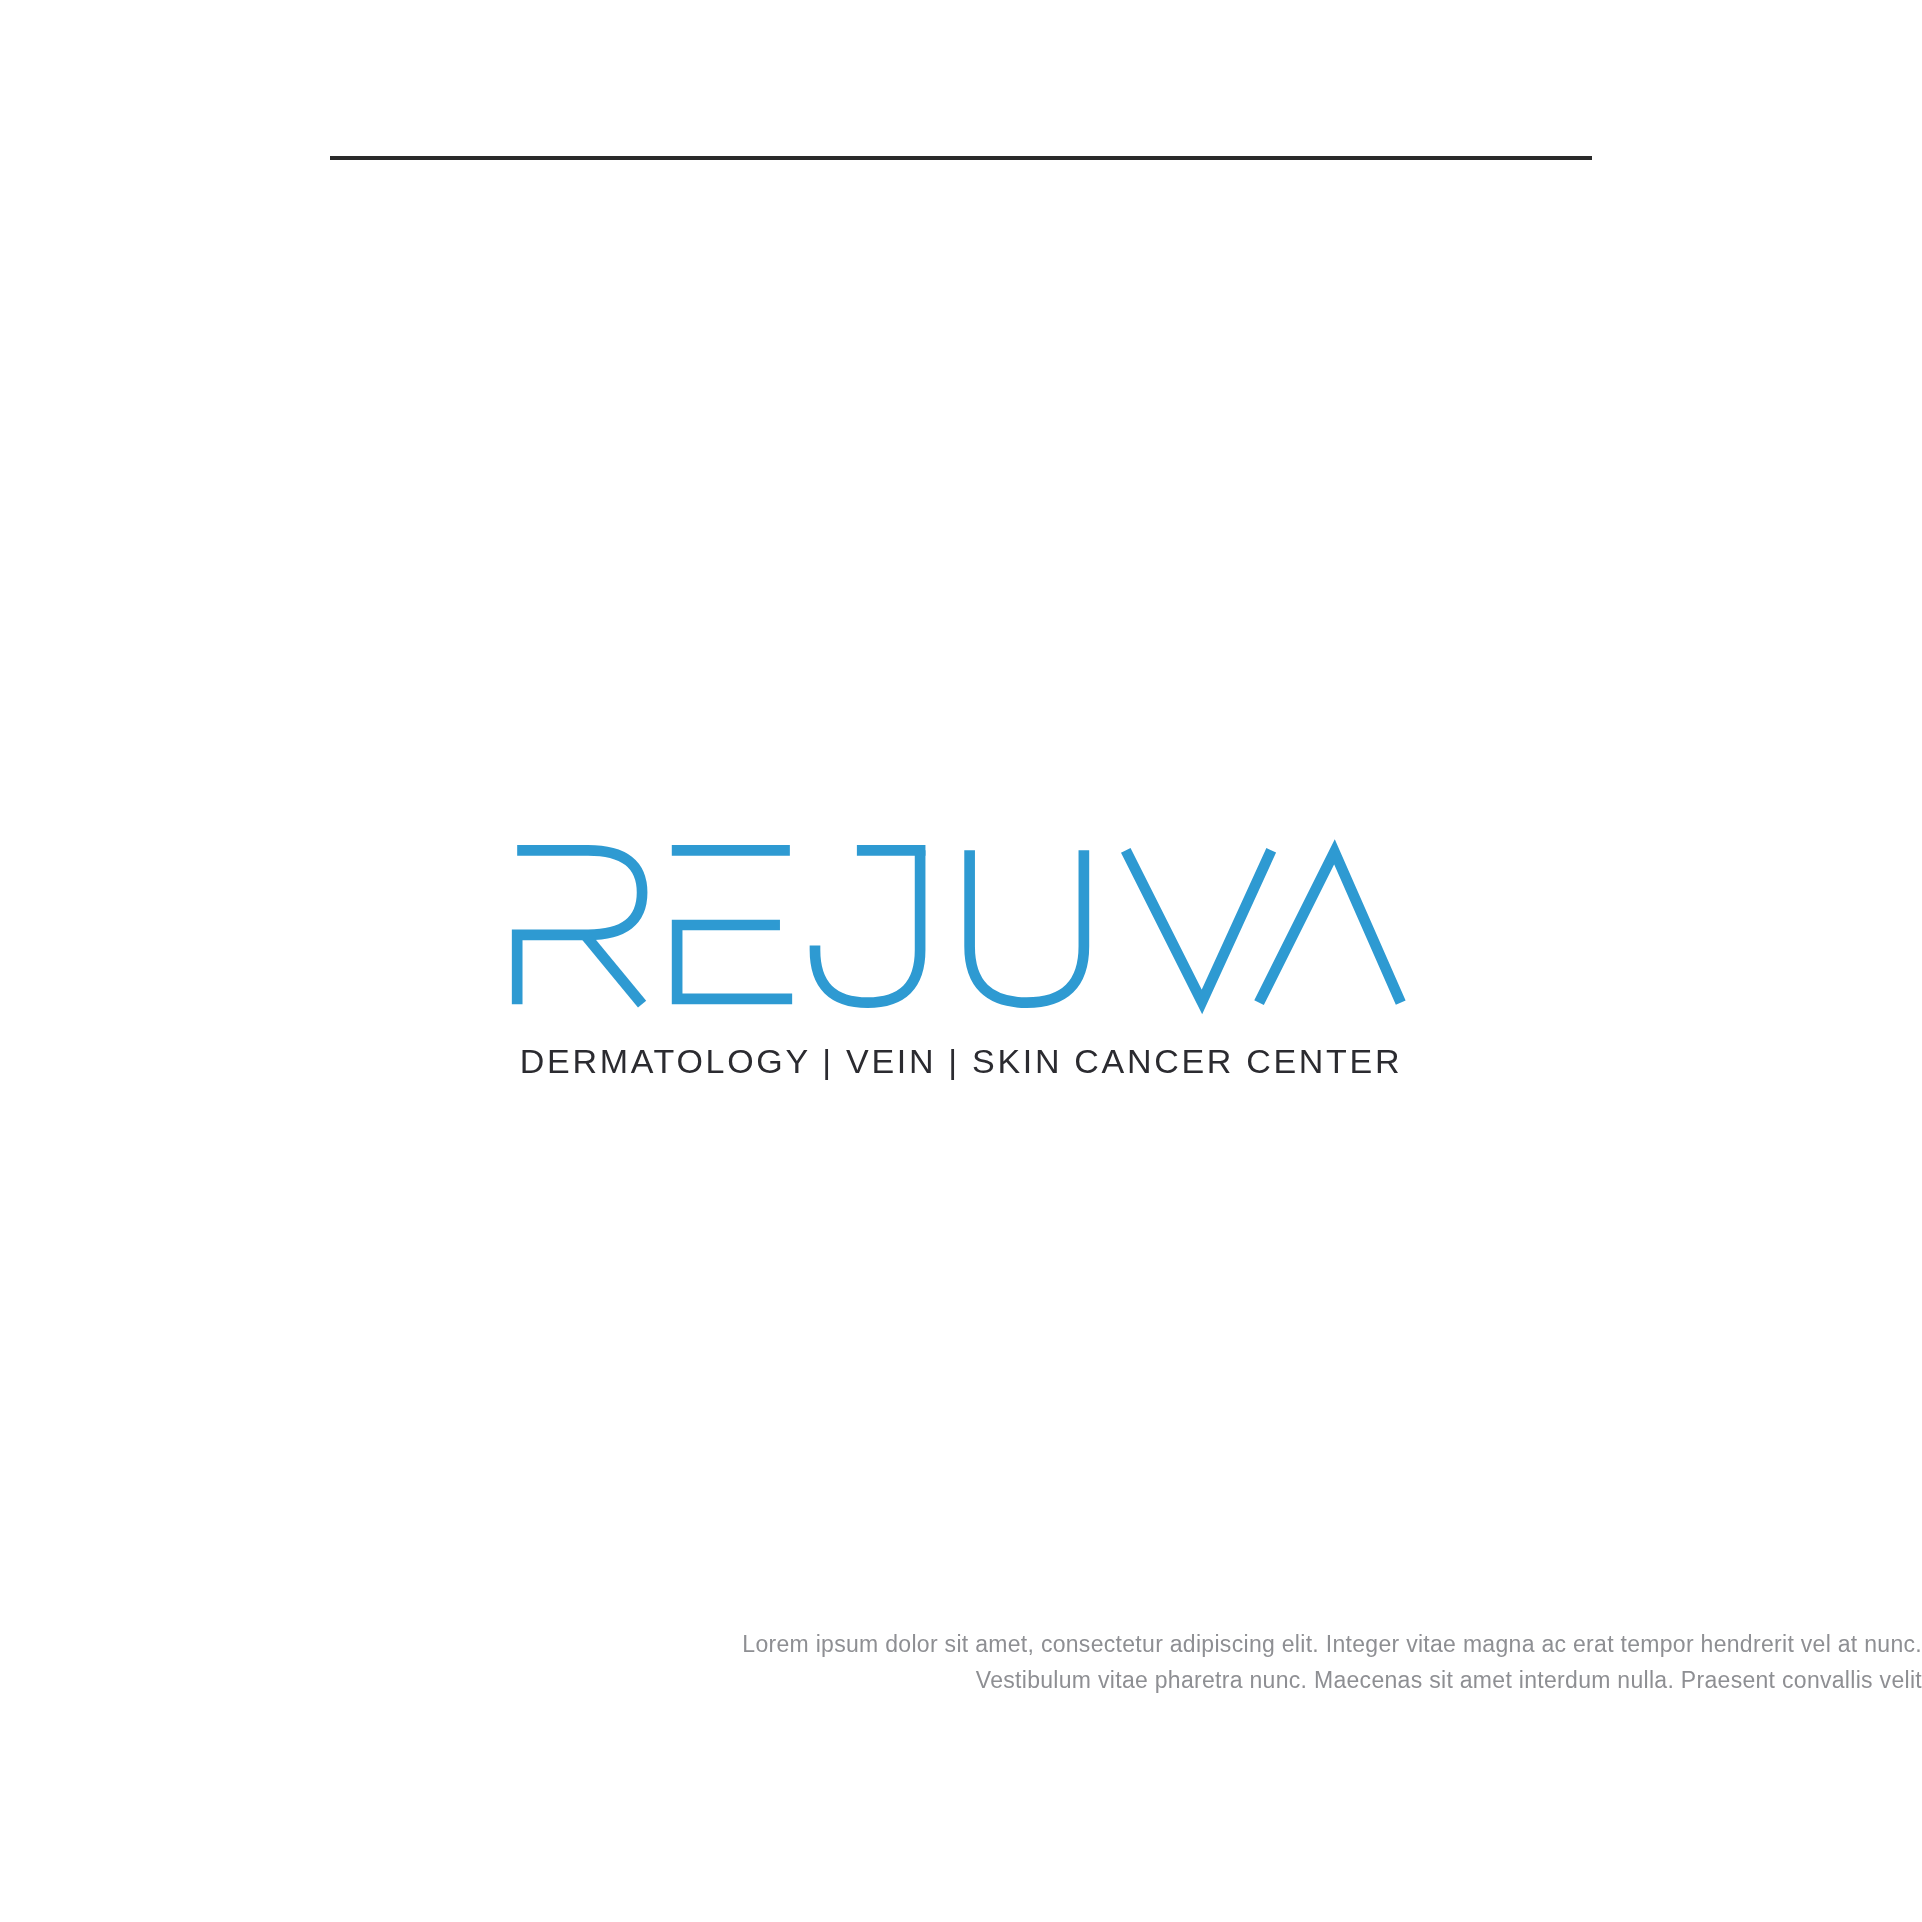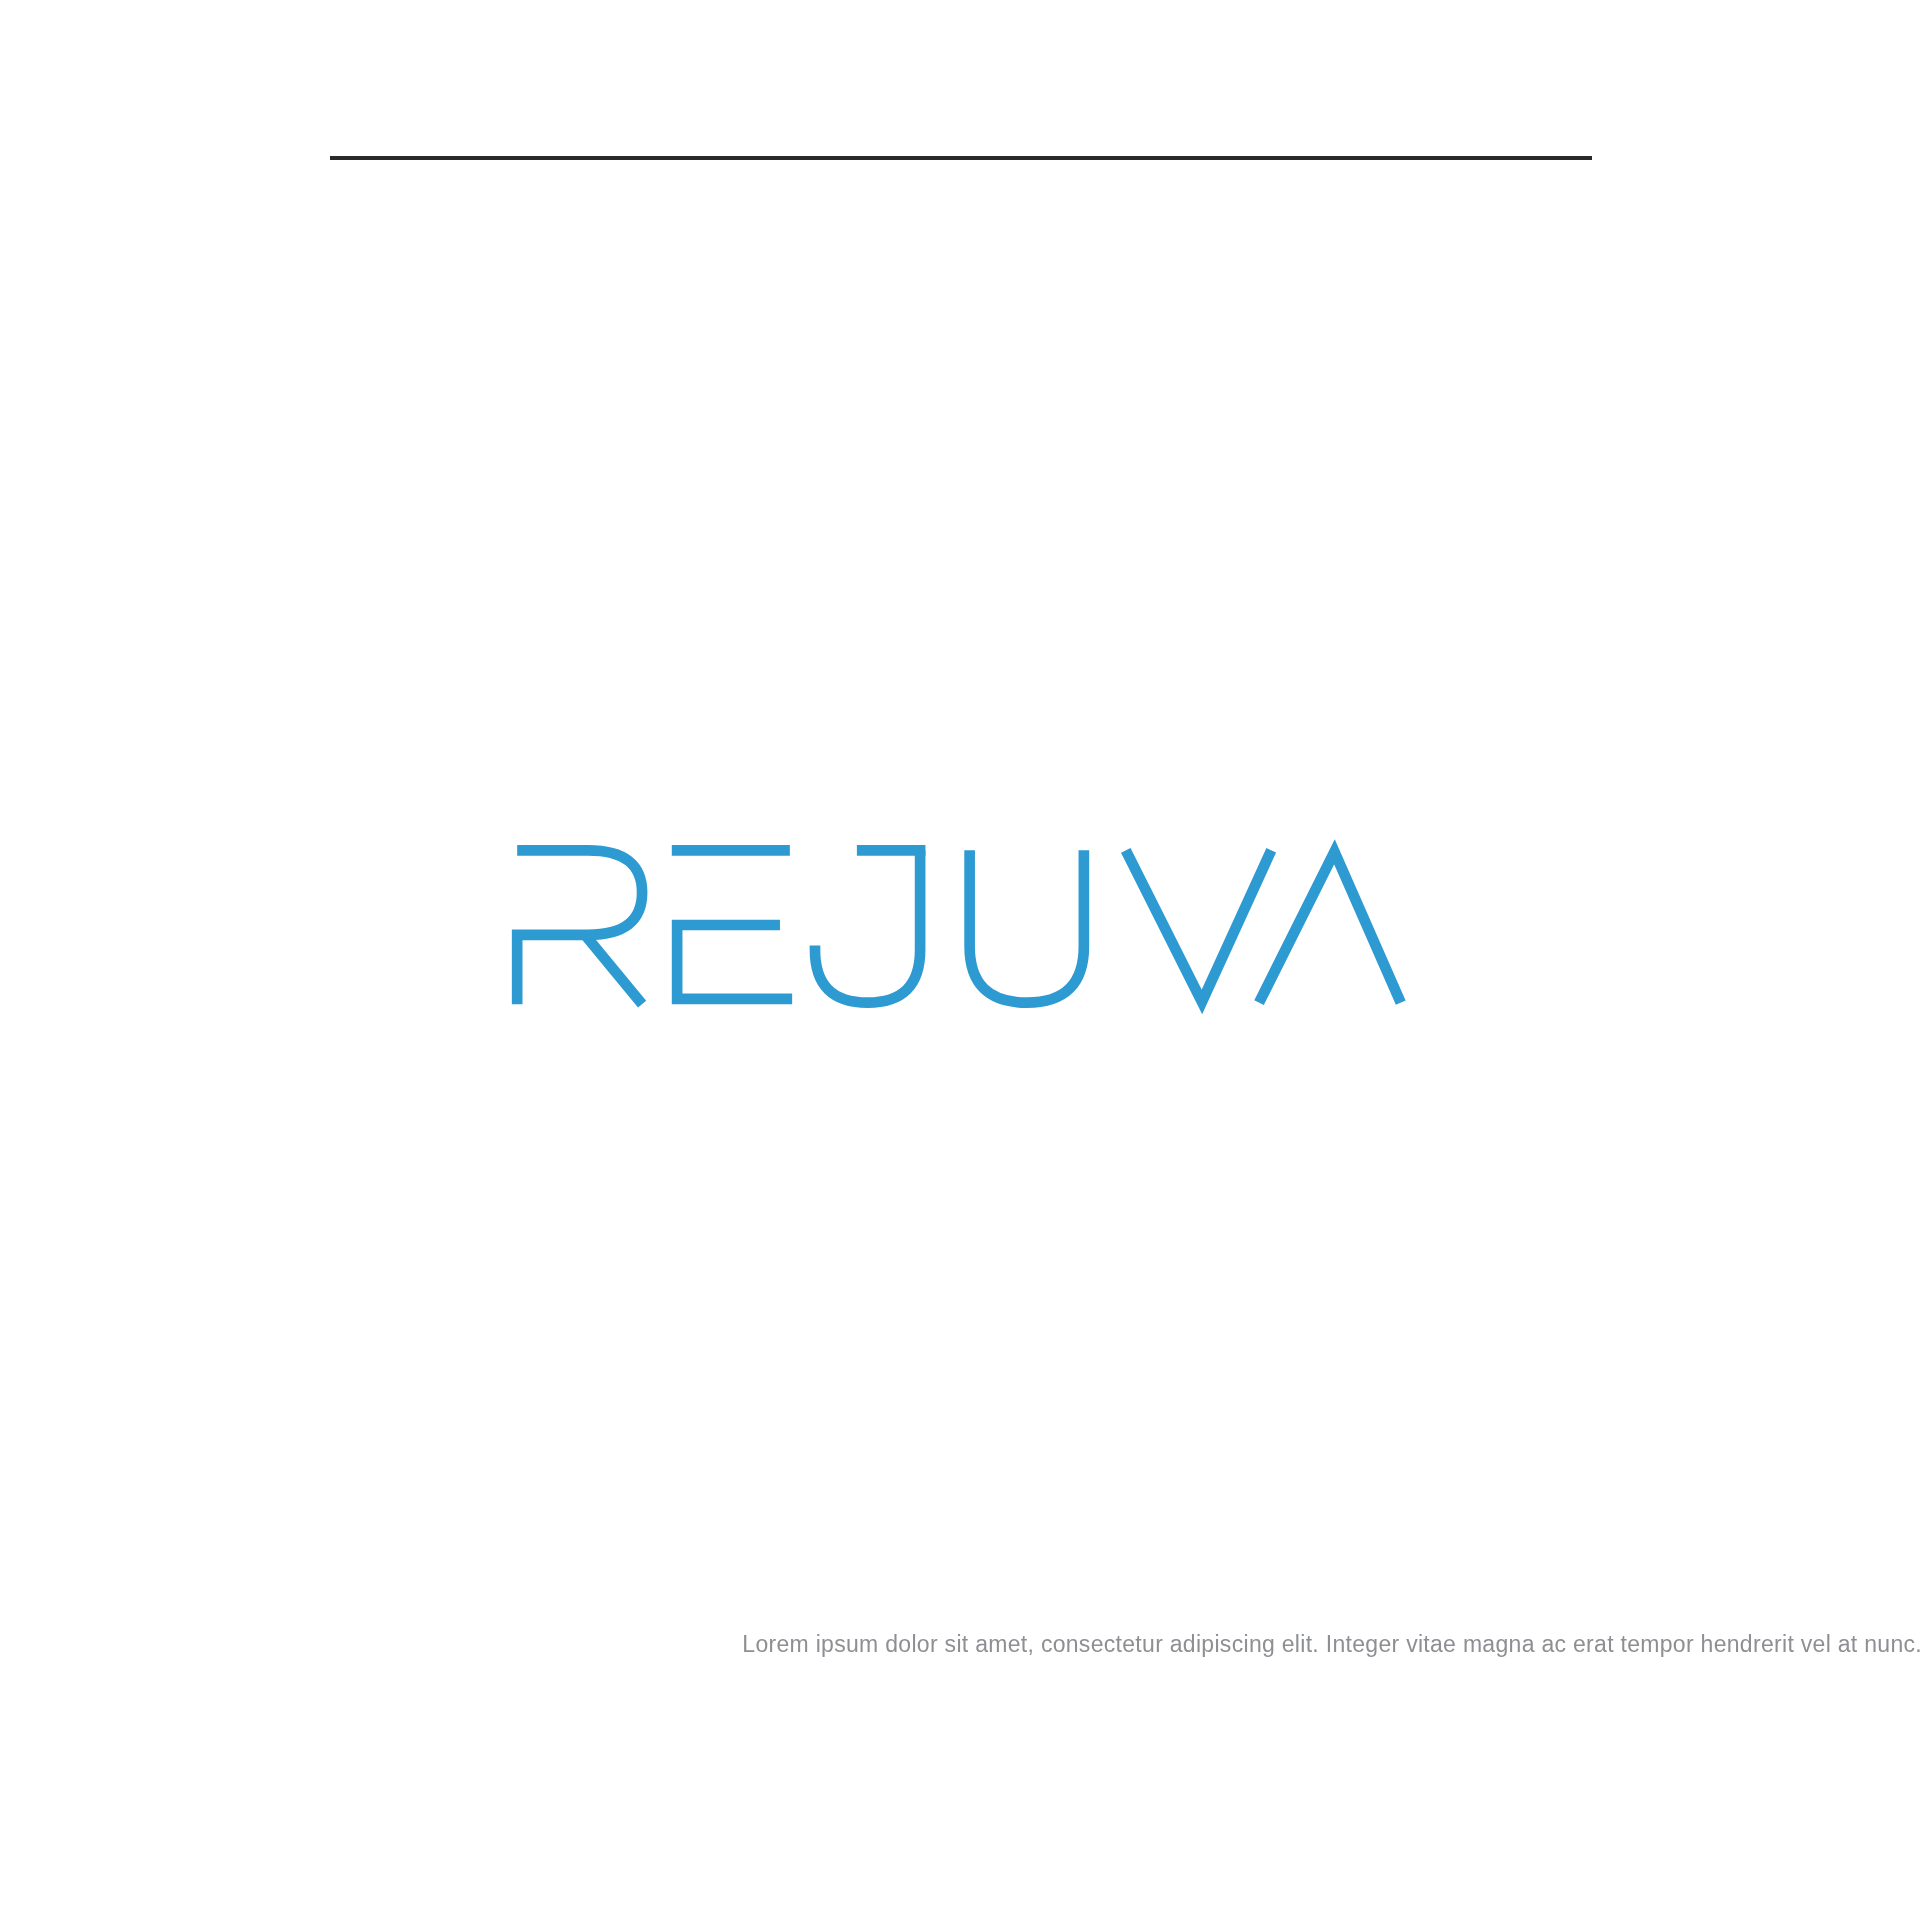--- a/index.html
+++ b/index.html
@@ -74,19 +74,21 @@
     <path class="stroke" d="M 453,7 L 543,7"></path>
     <path class="stroke" d="M 536,7 L 536,138 Q 536,207 467,207 Q 398,207 398,138 L 398,132"></path>
 
     <path class="stroke" d="M 601,7 L 601,133 Q 601,207 676,207 Q 751,207 751,133 L 751,7"></path>
 
     <path class="stroke" d="M 806,7 L 906,206 L 997,7"></path>
 
     <path class="stroke" d="M 981,207 L 1080,9 L 1167,207"></path>
   </svg>
 
+  <div class="tagline">DERMATOLOGY | VEIN | SKIN CANCER CENTER</div>
 
   <div class="footer-text">
     <div class="line">Lorem ipsum dolor sit amet, consectetur adipiscing elit. Integer vitae magna ac erat tempor hendrerit vel at nunc.</div>
+    <div class="line">Vestibulum vitae pharetra nunc. Maecenas sit amet interdum nulla. Praesent convallis velit</div>
   </div>
 
 </div>
 
 
 </body></html>

